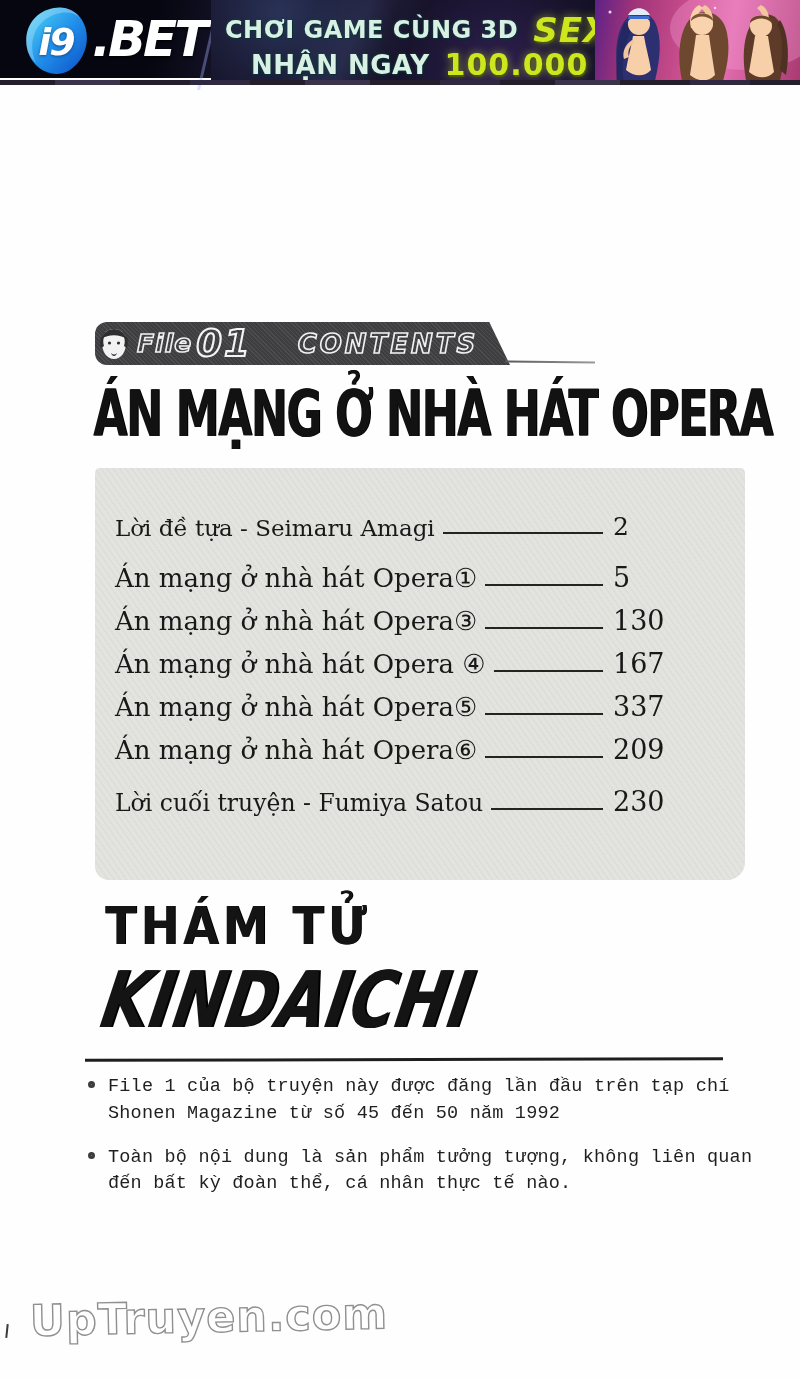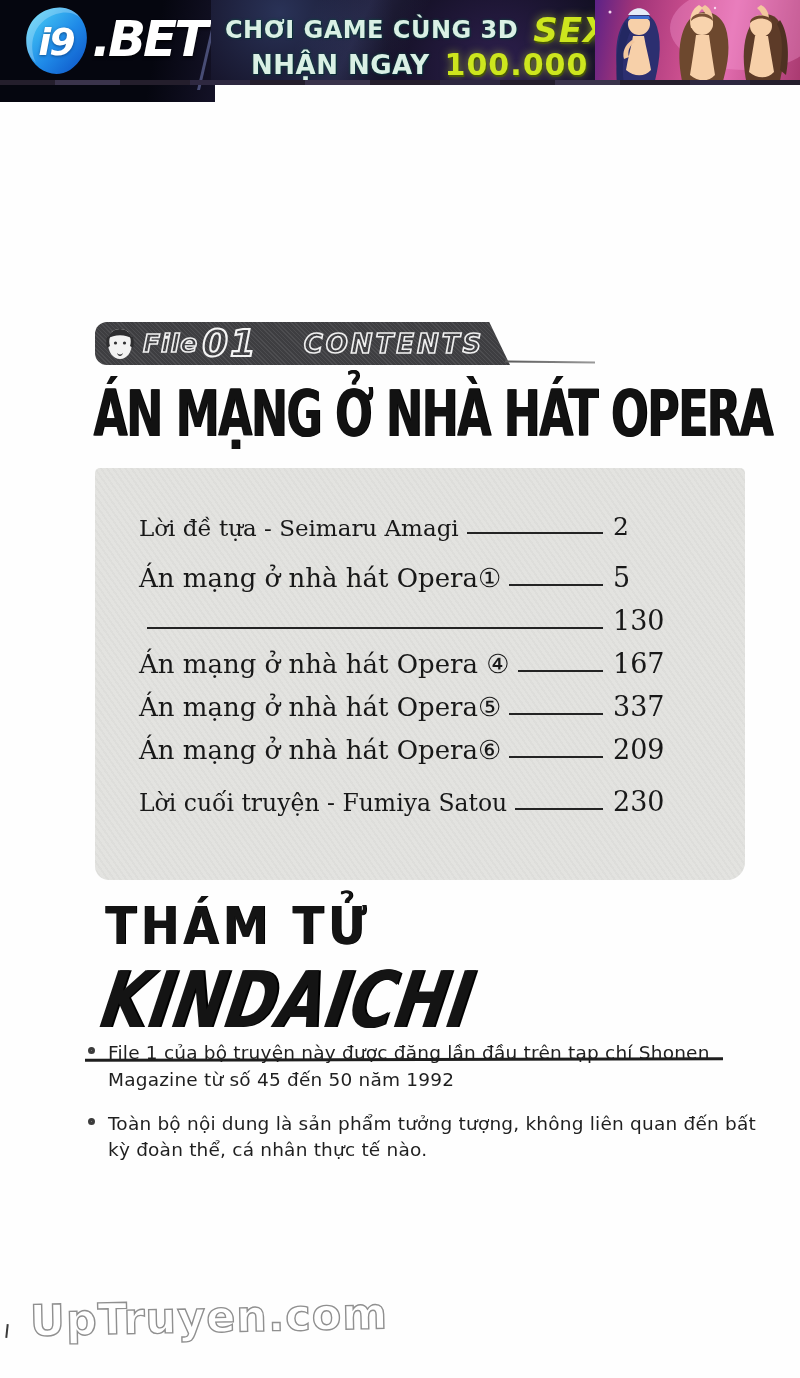--- a/index.html
+++ b/index.html
@@ -2,21 +2,21 @@
 <html><head>
 <meta charset="utf-8">
 <style>
   * { margin:0; padding:0; box-sizing:border-box; }
   html,body { width:800px; height:1378px; }
   body { position:relative; background:#fefefe; overflow:hidden;
          font-family:"DejaVu Sans","Liberation Sans",sans-serif; }
 
   
   .ad-banner { position:absolute; left:0; top:0; width:800px; height:85px; cursor:pointer; }
-  .ad-left { position:absolute; left:0; top:0; width:215px; height:102px;
+  .ad-left { position:absolute; left:0; top:0; width:215px; height:78px;
              background:linear-gradient(100deg,#05060f 70%,#141227 100%); overflow:hidden; }
   .logo-blob { position:absolute; left:20px; top:6px; width:72px; height:72px; }
   .logo-blob svg { width:100%; height:100%; }
   .i9-text { position:absolute; left:0; top:14px; width:72px; text-align:center;
              font-style:italic; font-weight:bold; font-size:38px; color:#fff;
              text-shadow:0 1px 3px rgba(0,40,90,.6); letter-spacing:-2px; }
   .bet-text { position:absolute; left:92px; top:10px; font-style:italic; font-weight:bold;
               font-size:50px; color:#fff; letter-spacing:-3px;
               text-shadow:0 2px 3px rgba(0,0,0,.7); }
   .ad-divider { position:absolute; left:208px; top:-5px; width:3px; height:95px;
@@ -43,61 +43,61 @@
               overflow:hidden; }
   .ad-right svg { width:100%; height:100%; display:block; }
   .ad-strip { position:absolute; left:0; top:80px; width:800px; height:5px;
               background:repeating-linear-gradient(90deg,#241e2c 0 55px,#3a334b 55px 120px,#241e2c 120px 190px,#2e2840 190px 250px); }
 
   
   .file-banner { position:absolute; left:95px; top:322px; width:415px; height:43px;
       background:repeating-linear-gradient(45deg, rgba(255,255,255,.08) 0 1px, transparent 1px 3px), #3e3e41;
       border-radius:12px 0 0 12px;
       clip-path:polygon(0 0, 95% 0, 100% 100%, 0 100%);
-      display:flex; align-items:center; padding-left:10px; }
+      display:flex; align-items:center; padding-left:4px; }
   .banner-tail { position:absolute; left:505px; top:361px; width:90px; height:2px;
                  background:linear-gradient(90deg,#5a5a5a,#9a9a9a); transform:rotate(.6deg); }
   .face-icon { width:30px; height:34px; margin-right:8px; flex-shrink:0; }
   .outline-txt { color:transparent; -webkit-text-stroke:1.6px #f0f0f0; font-style:italic; font-weight:bold; }
   .file-word { font-size:25px; letter-spacing:1px; }
   .file-num  { font-size:37px; -webkit-text-stroke:2.1px #f4f4f4; margin-left:4px; letter-spacing:2px; }
   .contents-word { font-size:26px; letter-spacing:3px; margin-left:46px; }
 
   .page-title { position:absolute; left:93px; top:376px; white-space:nowrap;
       font-weight:bold; font-size:43px; letter-spacing:-1.5px; color:#121212;
       transform:scale(1.03,1.5); transform-origin:left top;
       text-shadow:1px 0 0 #000; }
 
   .toc-box { position:absolute; left:95px; top:468px; width:650px; height:412px;
       background:
         repeating-linear-gradient(55deg, rgba(120,120,120,.05) 0 2px, transparent 2px 5px),
         #e3e3e0;
       border-radius:5px 5px 18px 14px;
-      padding:27px 88px 0 44px;
+      padding:27px 88px 0 20px;
       font-family:"DejaVu Serif","Liberation Serif",serif; }
   .toc-row { display:flex; align-items:flex-end; height:43px; font-size:26px; color:#181818; }
   .toc-row:first-child { font-size:23px; height:46px; margin-bottom:9px; }
   .toc-row:last-child  { font-size:23.5px; margin-top:9px; }
   .toc-label { white-space:nowrap; }
   .toc-leader { flex:1; border-bottom:2.5px solid #232323; margin:0 0 7px 8px; }
   .toc-page { width:54px; padding-left:10px; font-size:27px; flex-shrink:0; }
   .toc-row:first-child .toc-page { font-size:25px; }
 
   .series-logo { position:absolute; left:105px; top:896px; color:#141414; }
   .series-l1 { font-weight:bold; font-size:46px; letter-spacing:4px;
                transform:scaleY(1.12); transform-origin:left top;
                text-shadow:1px 0 0 #000; }
   .series-l2 { font-weight:bold; font-style:italic; font-size:60px; letter-spacing:1px;
                transform:skewX(-10deg) scale(1.02,1.3); transform-origin:left top;
                margin-top:4px; margin-left:6px; text-shadow:2px 0 0 #000; }
 
   .divider-rule { position:absolute; left:85px; top:1058px; width:638px; height:3px;
                   background:#1e1e1e; transform:rotate(-.15deg); }
 
-  .notes { position:absolute; left:88px; top:1040px; width:672px; }
+  .notes { position:absolute; left:88px; top:1074px; width:672px;font-family:Liberation Mono, monospace; }
   .note-item { display:flex; gap:13px; margin-bottom:17px; }
   .note-bullet { width:7px; height:7px; border-radius:50%; background:#8a8a8a;
                  border:3px solid #3c3c3c; margin-top:7px; flex-shrink:0; }
   .note-text { font-size:18.5px; line-height:1.45; color:#1f1f1f; letter-spacing:.2px; }
 
   .watermark { position:absolute; left:30px; top:1292px; font-weight:bold; font-size:43px;
                letter-spacing:1px; color:#fff; -webkit-text-stroke:1.4px #909090;
                transform:rotate(-1.2deg); }
   .scan-tick { position:absolute; left:6px; top:1324px; width:2px; height:14px;
                background:#3a3a3a; transform:rotate(6deg); }
@@ -201,20 +201,21 @@
   </div>
 
   <div class="toc-row">
     <span class="toc-label">Án mạng ở nhà hát Opera①</span>
     <span class="toc-leader"></span>
     <span class="toc-page">5</span>
   </div>
 
 
   <div class="toc-row">
+    <span class="toc-label">Án mạng ở nhà hát Opera③</span>
     <span class="toc-leader"></span>
     <span class="toc-page">130</span>
   </div>
 
   <div class="toc-row">
     <span class="toc-label">Án mạng ở nhà hát Opera ④</span>
     <span class="toc-leader"></span>
     <span class="toc-page">167</span>
   </div>
 

